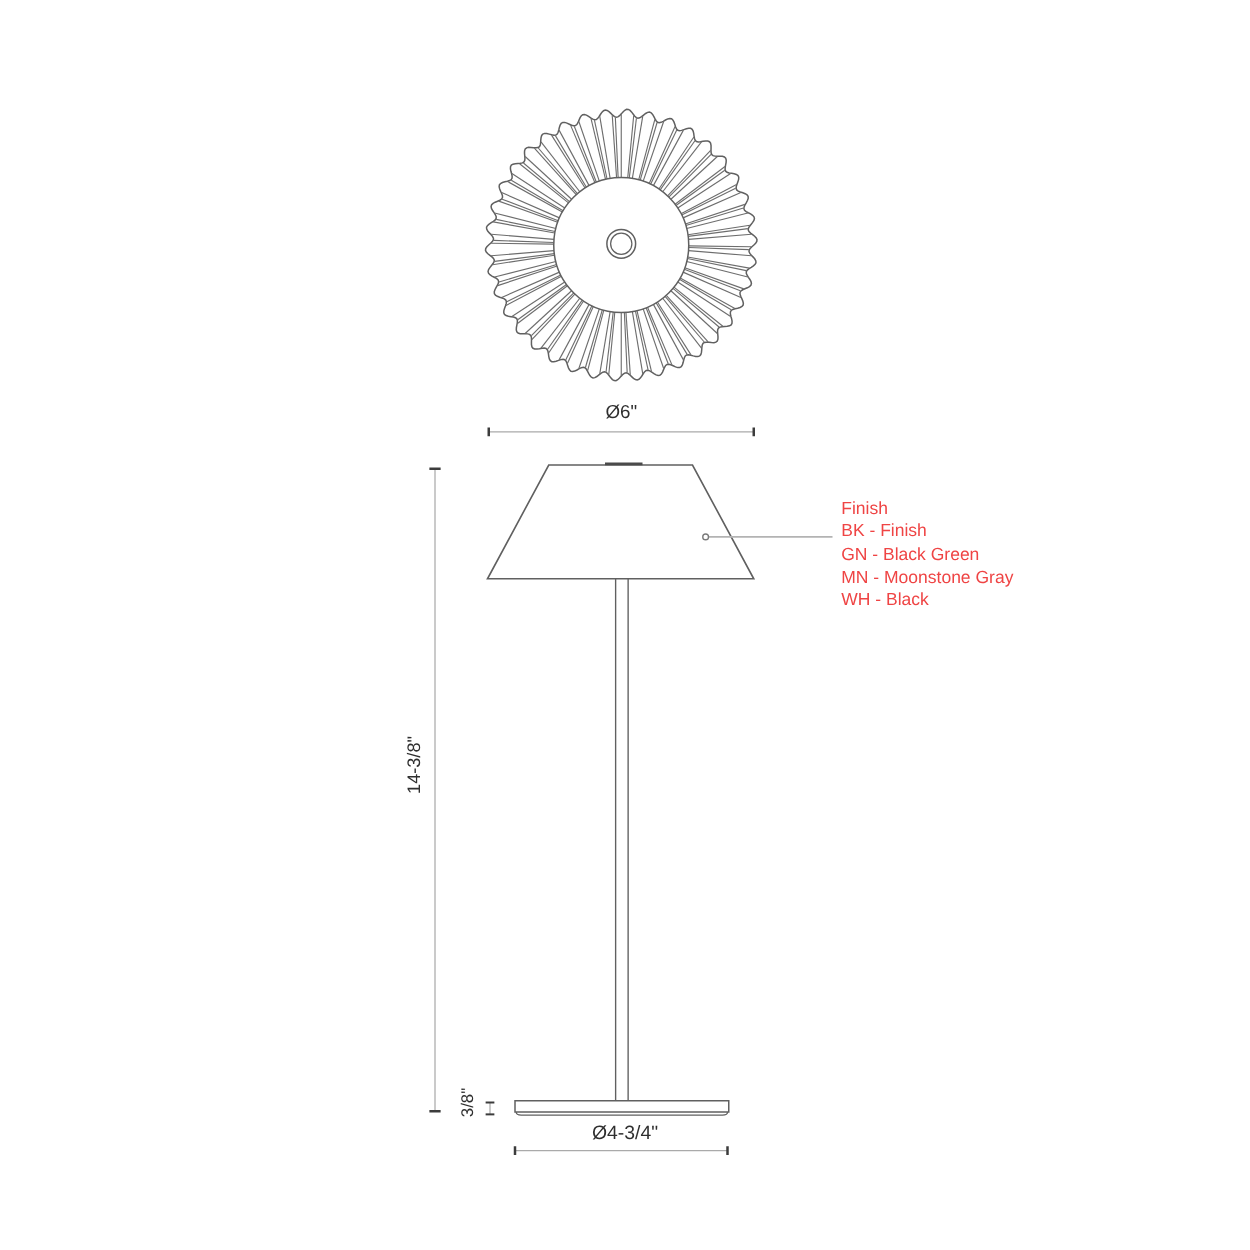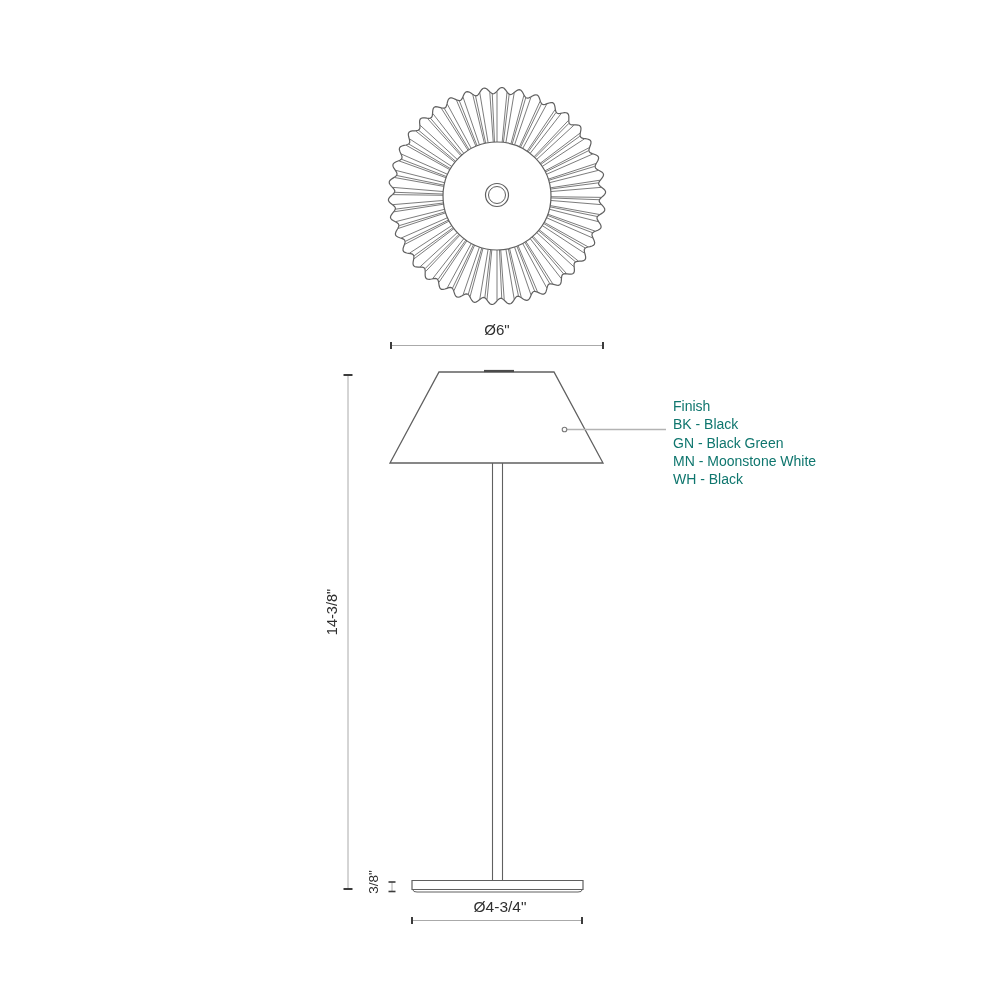--- a/index.html
+++ b/index.html
@@ -50,21 +50,21 @@
     text-align: center;
     font-size: 13.5px;
     transform: rotate(-90deg);
     transform-origin: center;
   }
   .finish-block {
     position: absolute;
     left: 673px; top: 397px;
     font-size: 14px;
     line-height: 18.3px;
-    color: #0f766e;
+    color: #ef4444;
   }
 </style>
 </head>
 <body>
 
 <div class="canvas">
 
   <svg class="drawing" id="drawing-svg" viewBox="0 0 1000 1000" xmlns="http://www.w3.org/2000/svg">
     <g id="g-top-view">
         <path d="M497.00,91.10 L498.39,89.54 L499.82,88.23 L501.26,87.50 L502.68,87.53 L504.06,88.34 L505.36,89.74 L506.61,91.42 L507.83,93.00 L509.06,94.13 L510.35,94.57 L511.75,94.26 L513.26,93.32 L514.86,92.04 L516.50,90.78 L518.10,89.90 L519.60,89.69 L520.93,90.24 L522.09,91.51 L523.10,93.24 L524.03,95.11 L524.99,96.74 L526.08,97.82 L527.37,98.20 L528.88,97.88 L530.59,97.05 L532.41,96.02 L534.21,95.14 L535.86,94.75 L537.27,95.05 L538.39,96.09 L539.22,97.72 L539.88,99.68 L540.50,101.63 L541.25,103.23 L542.25,104.25 L543.58,104.58 L545.24,104.31 L547.13,103.67 L549.10,102.96 L550.96,102.54 L552.54,102.65 L553.73,103.43 L554.51,104.85 L554.96,106.74 L555.25,108.82 L555.59,110.76 L556.17,112.28 L557.15,113.22 L558.57,113.55 L560.38,113.41 L562.41,113.03 L564.44,112.72 L566.23,112.76 L567.59,113.35 L568.45,114.53 L568.82,116.24 L568.85,118.27 L568.79,120.35 L568.89,122.20 L569.38,123.62 L570.39,124.51 L571.92,124.90 L573.85,124.96 L575.94,124.92 L577.92,125.04 L579.51,125.53 L580.54,126.52 L580.97,128.00 L580.89,129.87 L580.51,131.92 L580.15,133.91 L580.08,135.64 L580.54,136.96 L581.62,137.84 L583.26,138.36 L585.26,138.69 L587.31,139.02 L589.11,139.56 L590.38,140.44 L590.98,141.74 L590.93,143.40 L590.39,145.30 L589.65,147.26 L589.05,149.10 L588.90,150.68 L589.38,151.94 L590.54,152.88 L592.25,153.59 L594.22,154.23 L596.13,154.94 L597.63,155.85 L598.48,157.05 L598.59,158.52 L598.04,160.22 L597.08,162.03 L596.04,163.82 L595.29,165.48 L595.12,166.94 L595.66,168.18 L596.89,169.24 L598.59,170.20 L600.45,171.16 L602.09,172.22 L603.19,173.43 L603.55,174.81 L603.14,176.33 L602.12,177.94 L600.80,179.56 L599.56,181.13 L598.74,182.61 L598.59,183.98 L599.20,185.26 L600.45,186.49 L602.07,187.73 L603.71,189.01 L604.98,190.34 L605.60,191.73 L605.43,193.16 L604.52,194.59 L603.10,196.00 L601.52,197.37 L600.16,198.70 L599.33,200.02 L599.24,201.36 L599.89,202.74 L601.09,204.19 L602.54,205.70 L603.85,207.23 L604.66,208.74 L604.76,210.19 L604.07,211.52 L602.72,212.74 L600.99,213.87 L599.25,214.95 L597.85,216.06 L597.08,217.27 L597.04,218.64 L597.68,220.17 L598.75,221.84 L599.92,223.58 L600.82,225.28 L601.14,226.85 L600.71,228.20 L599.55,229.32 L597.85,230.23 L595.91,231.03 L594.10,231.82 L592.74,232.75 L592.03,233.91 L592.02,235.36 L592.58,237.07 L593.44,238.94 L594.25,240.83 L594.68,242.59 L594.49,244.07 L593.58,245.21 L592.04,246.00 L590.10,246.55 L588.06,247.00 L586.27,247.54 L584.98,248.34 L584.33,249.52 L584.30,251.08 L584.70,252.96 L585.26,254.97 L585.65,256.93 L585.59,258.61 L584.92,259.88 L583.61,260.68 L581.80,261.07 L579.73,261.22 L577.70,261.35 L575.99,261.69 L574.79,262.44 L574.17,263.68 L574.04,265.37 L574.21,267.38 L574.40,269.45 L574.34,271.34 L573.82,272.82 L572.74,273.75 L571.15,274.13 L569.19,274.09 L567.10,273.86 L565.16,273.72 L563.56,273.93 L562.44,274.68 L561.79,276.01 L561.50,277.82 L561.37,279.88 L561.16,281.92 L560.66,283.62 L559.74,284.77 L558.35,285.27 L556.59,285.18 L554.61,284.70 L552.61,284.14 L550.80,283.80 L549.33,283.95 L548.24,284.75 L547.50,286.17 L546.98,288.04 L546.50,290.08 L545.89,291.95 L545.01,293.34 L543.77,294.07 L542.21,294.08 L540.42,293.51 L538.52,292.64 L536.68,291.81 L535.04,291.35 L533.66,291.51 L532.55,292.37 L531.65,293.86 L530.85,295.73 L530.02,297.63 L529.05,299.22 L527.86,300.20 L526.45,300.42 L524.85,299.92 L523.14,298.91 L521.42,297.72 L519.79,296.70 L518.30,296.20 L516.97,296.40 L515.78,297.33 L514.67,298.83 L513.57,300.60 L512.41,302.26 L511.15,303.45 L509.78,303.94 L508.31,303.64 L506.80,302.67 L505.29,301.27 L503.81,299.84 L502.38,298.73 L501.02,298.24 L499.68,298.50 L498.35,299.46 L497.00,300.90 L495.61,302.46 L494.18,303.77 L492.74,304.50 L491.32,304.47 L489.94,303.66 L488.64,302.26 L487.39,300.58 L486.17,299.00 L484.94,297.87 L483.65,297.43 L482.25,297.74 L480.74,298.68 L479.14,299.96 L477.50,301.22 L475.90,302.10 L474.40,302.31 L473.07,301.76 L471.91,300.49 L470.90,298.76 L469.97,296.89 L469.01,295.26 L467.92,294.18 L466.63,293.80 L465.12,294.12 L463.41,294.95 L461.59,295.98 L459.79,296.86 L458.14,297.25 L456.73,296.95 L455.61,295.91 L454.78,294.28 L454.12,292.32 L453.50,290.37 L452.75,288.77 L451.75,287.75 L450.42,287.42 L448.76,287.69 L446.87,288.33 L444.90,289.04 L443.04,289.46 L441.46,289.35 L440.27,288.57 L439.49,287.15 L439.04,285.26 L438.75,283.18 L438.41,281.24 L437.83,279.72 L436.85,278.78 L435.43,278.45 L433.62,278.59 L431.59,278.97 L429.56,279.28 L427.77,279.24 L426.41,278.65 L425.55,277.47 L425.18,275.76 L425.15,273.73 L425.21,271.65 L425.11,269.80 L424.62,268.38 L423.61,267.49 L422.08,267.10 L420.15,267.04 L418.06,267.08 L416.08,266.96 L414.49,266.47 L413.46,265.48 L413.03,264.00 L413.11,262.13 L413.49,260.08 L413.85,258.09 L413.92,256.36 L413.46,255.04 L412.38,254.16 L410.74,253.64 L408.74,253.31 L406.69,252.98 L404.89,252.44 L403.62,251.56 L403.02,250.26 L403.07,248.60 L403.61,246.70 L404.35,244.74 L404.95,242.90 L405.10,241.32 L404.62,240.06 L403.46,239.12 L401.75,238.41 L399.78,237.77 L397.87,237.06 L396.37,236.15 L395.52,234.95 L395.41,233.48 L395.96,231.78 L396.92,229.97 L397.96,228.18 L398.71,226.52 L398.88,225.06 L398.34,223.82 L397.11,222.76 L395.41,221.80 L393.55,220.84 L391.91,219.78 L390.81,218.57 L390.45,217.19 L390.86,215.67 L391.88,214.06 L393.20,212.44 L394.44,210.87 L395.26,209.39 L395.41,208.02 L394.80,206.74 L393.55,205.51 L391.93,204.27 L390.29,202.99 L389.02,201.66 L388.40,200.27 L388.57,198.84 L389.48,197.41 L390.90,196.00 L392.48,194.63 L393.84,193.30 L394.67,191.98 L394.76,190.64 L394.11,189.26 L392.91,187.81 L391.46,186.30 L390.15,184.77 L389.34,183.26 L389.24,181.81 L389.93,180.48 L391.28,179.26 L393.01,178.13 L394.75,177.05 L396.15,175.94 L396.92,174.73 L396.96,173.36 L396.32,171.83 L395.25,170.16 L394.08,168.42 L393.18,166.72 L392.86,165.15 L393.29,163.80 L394.45,162.68 L396.15,161.77 L398.09,160.97 L399.90,160.18 L401.26,159.25 L401.97,158.09 L401.98,156.64 L401.42,154.93 L400.56,153.06 L399.75,151.17 L399.32,149.41 L399.51,147.93 L400.42,146.79 L401.96,146.00 L403.90,145.45 L405.94,145.00 L407.73,144.46 L409.02,143.66 L409.67,142.48 L409.70,140.92 L409.30,139.04 L408.74,137.03 L408.35,135.07 L408.41,133.39 L409.08,132.12 L410.39,131.32 L412.20,130.93 L414.27,130.78 L416.30,130.65 L418.01,130.31 L419.21,129.56 L419.83,128.32 L419.96,126.63 L419.79,124.62 L419.60,122.55 L419.66,120.66 L420.18,119.18 L421.26,118.25 L422.85,117.87 L424.81,117.91 L426.90,118.14 L428.84,118.28 L430.44,118.07 L431.56,117.32 L432.21,115.99 L432.50,114.18 L432.63,112.12 L432.84,110.08 L433.34,108.38 L434.26,107.23 L435.65,106.73 L437.41,106.82 L439.39,107.30 L441.39,107.86 L443.20,108.20 L444.67,108.05 L445.76,107.25 L446.50,105.83 L447.02,103.96 L447.50,101.92 L448.11,100.05 L448.99,98.66 L450.23,97.93 L451.79,97.92 L453.58,98.49 L455.48,99.36 L457.32,100.19 L458.96,100.65 L460.34,100.49 L461.45,99.63 L462.35,98.14 L463.15,96.27 L463.98,94.37 L464.95,92.78 L466.14,91.80 L467.55,91.58 L469.15,92.08 L470.86,93.09 L472.58,94.28 L474.21,95.30 L475.70,95.80 L477.03,95.60 L478.22,94.67 L479.33,93.17 L480.43,91.40 L481.59,89.74 L482.85,88.55 L484.22,88.06 L485.69,88.36 L487.20,89.33 L488.71,90.73 L490.19,92.16 L491.62,93.27 L492.98,93.76 L494.32,93.50 L495.65,92.54 L497.00,91.10 Z" fill="none" stroke="#606060" stroke-width="1.2"></path>
@@ -217,19 +217,19 @@
   <div class="label dim-d6">Ø6"</div>
 
   <div class="label dim-height">14-3/8"</div>
 
   <div class="label dim-thickness">3/8"</div>
 
   <div class="label dim-d475">Ø4-3/4"</div>
 
   <div class="finish-block">
     <div>Finish</div>
-    <div>BK - Black</div>
+    <div>BK - Finish</div>
     <div>GN - Black Green</div>
-    <div>MN - Moonstone White</div>
+    <div>MN - Moonstone Gray</div>
     <div>WH - Black</div>
   </div>
 
 </div>
 
 </body></html>

